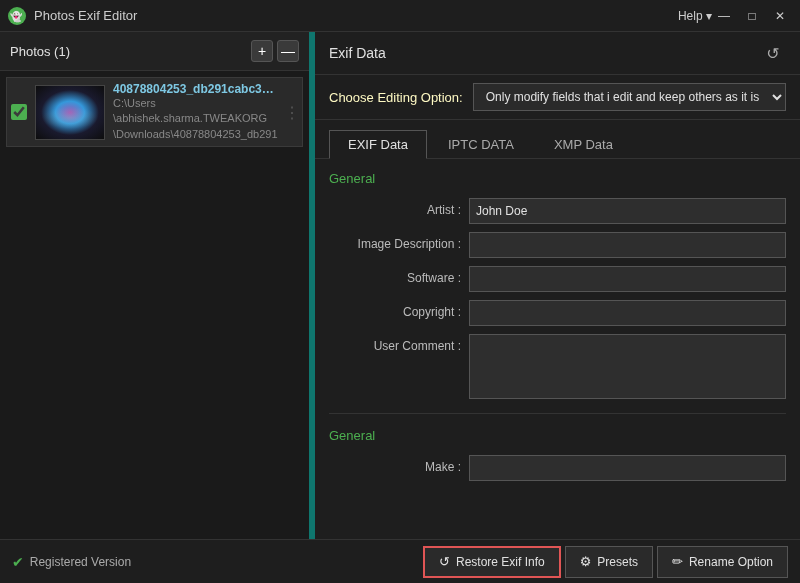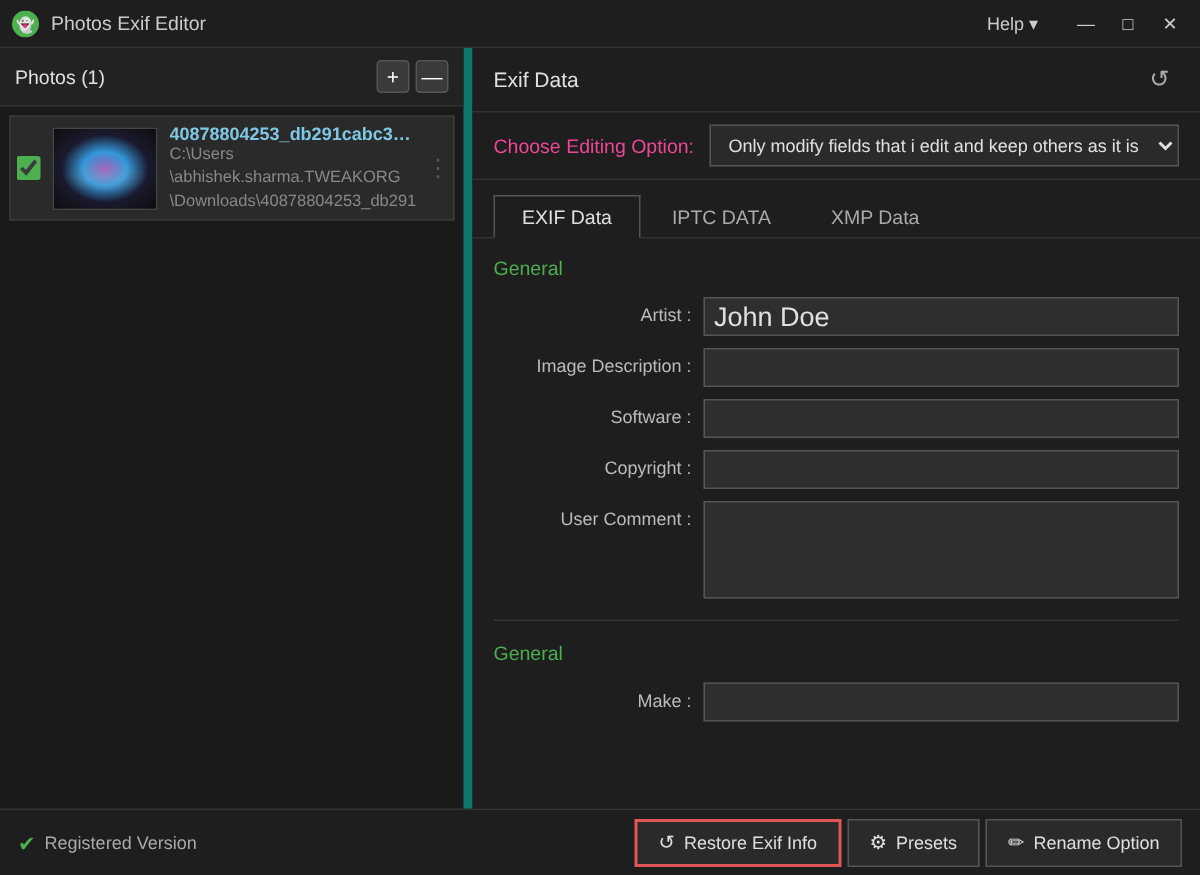--- a/index.html
+++ b/index.html
@@ -28,21 +28,21 @@
       align-items: center;
       gap: 8px;
     }
     .title-bar-title {
       font-size: 13px;
       color: #ccc;
     }
     .title-bar-right {
       display: flex;
       align-items: center;
-      gap: 20px;
+      gap: 0;
     }
     .title-bar-help {
       color: #ccc;
       font-size: 12px;
       cursor: pointer;
     }
     .title-bar-controls {
       display: flex;
       gap: 4px;
     }
@@ -208,21 +208,21 @@
     
     .editing-option-row {
       display: flex;
       align-items: center;
       padding: 8px 14px;
       gap: 10px;
       border-bottom: 1px solid #333;
     }
     .editing-option-label {
       font-size: 13px;
-      color: #ec4899;
+      color: #fef9c3;
       white-space: nowrap;
     }
     .editing-option-select {
       flex: 1;
       background: #2a2a2a;
       border: 1px solid #555;
       color: #e0e0e0;
       padding: 4px 8px;
       font-size: 12px;
       cursor: pointer;
@@ -277,21 +277,21 @@
       padding-top: 5px;
       font-size: 12px;
       color: #bbb;
     }
     .form-input {
       flex: 1;
       background: #2e2e2e;
       border: 1px solid #555;
       color: #e0e0e0;
       padding: 4px 6px;
-      font-size: 18px;
+      font-size: 12px;
       height: 26px;
       outline: none;
     }
     .form-textarea {
       flex: 1;
       background: #2e2e2e;
       border: 1px solid #555;
       color: #e0e0e0;
       padding: 4px 6px;
       font-size: 12px;

